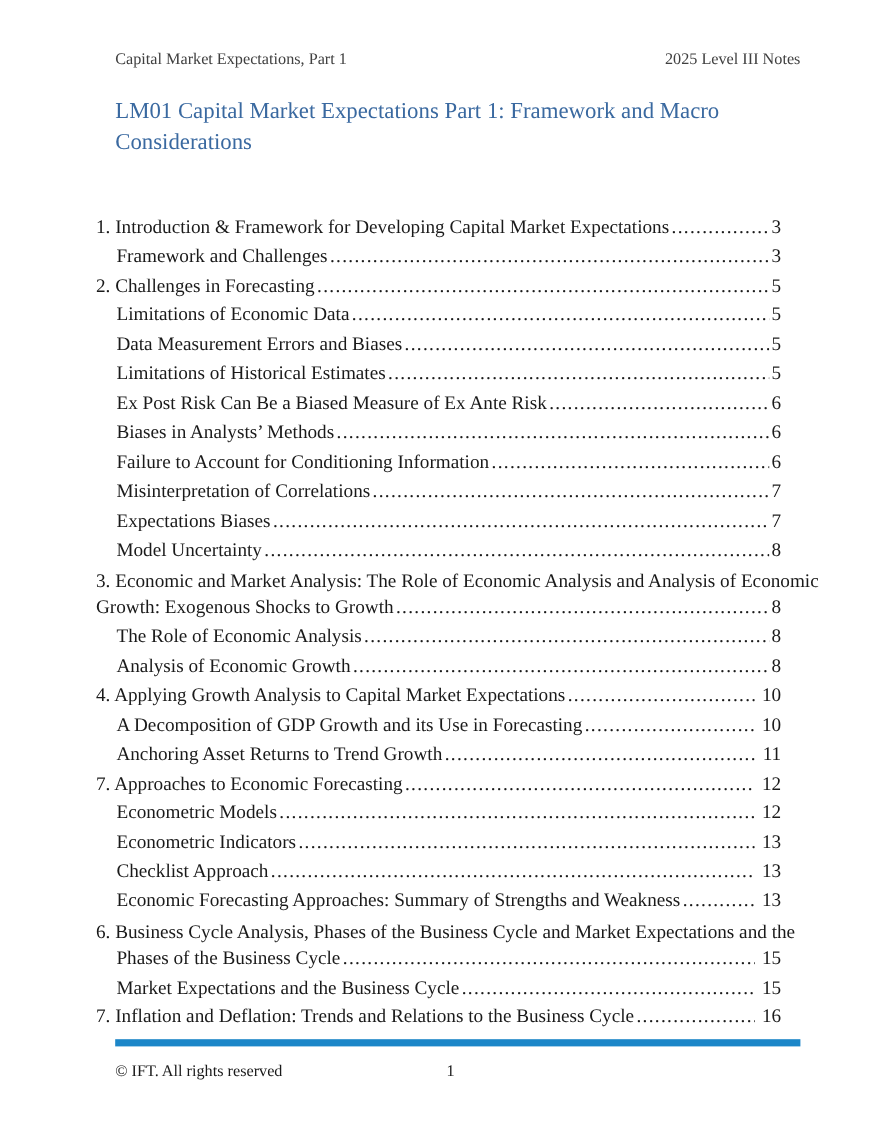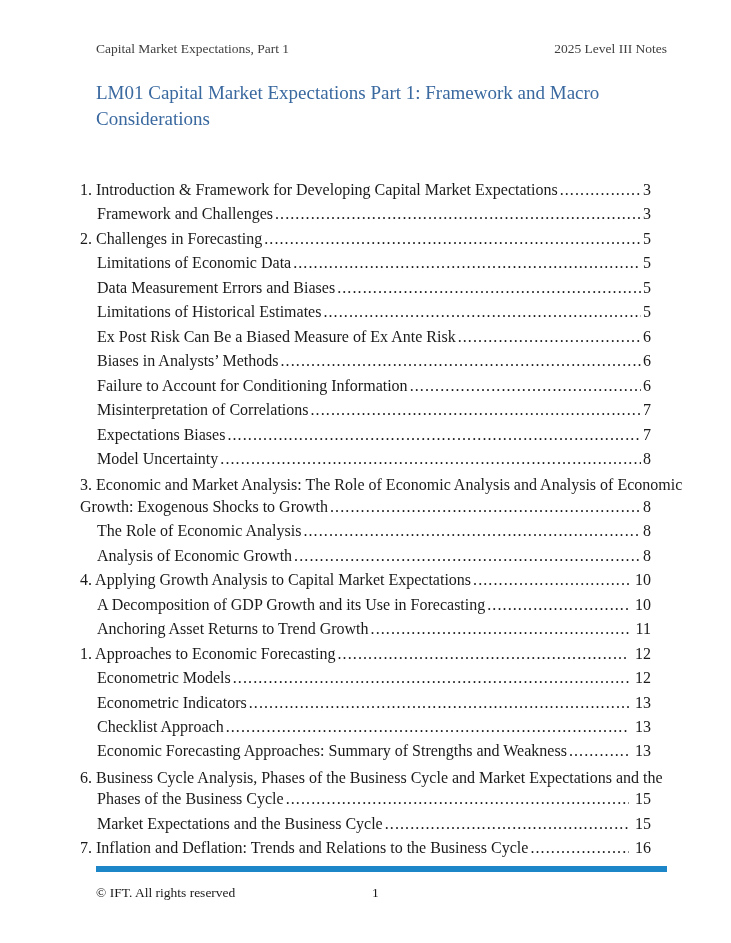--- a/index.html
+++ b/index.html
@@ -192,21 +192,21 @@
       </div>
       <div class="toc-entry lvl2">
         <div class="tline">
           <span class="entry-text">Anchoring Asset Returns to Trend Growth</span>
           <span class="leader"></span>
           <span class="pg wide">11</span>
         </div>
       </div>
       <div class="toc-entry lvl1">
         <div class="tline">
-          <span class="entry-text">1. Approaches to Economic Forecasting</span>
+          <span class="entry-text">7. Approaches to Economic Forecasting</span>
           <span class="leader"></span>
           <span class="pg wide">12</span>
         </div>
       </div>
       <div class="toc-entry lvl2">
         <div class="tline">
           <span class="entry-text">Econometric Models</span>
           <span class="leader"></span>
           <span class="pg wide">12</span>
         </div>

